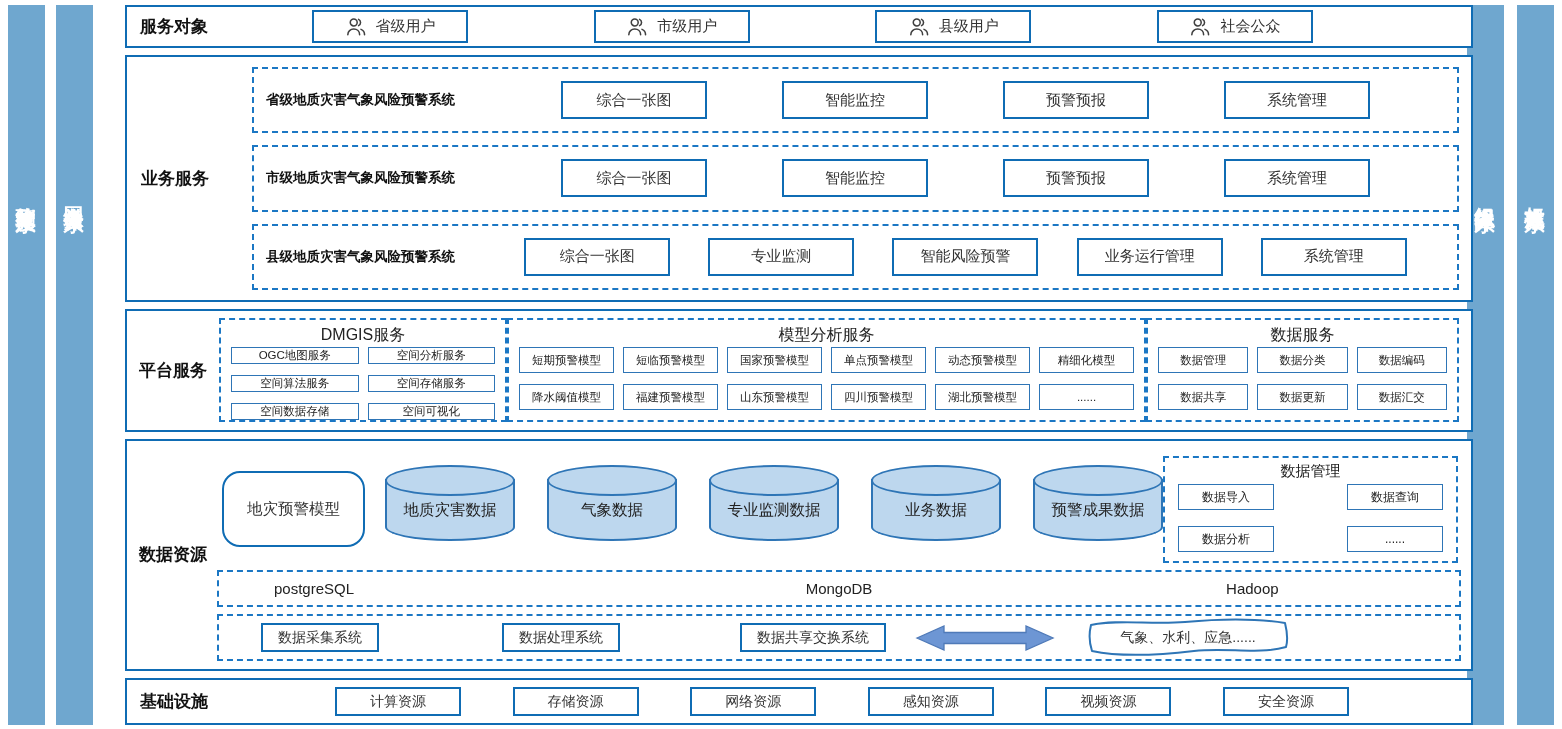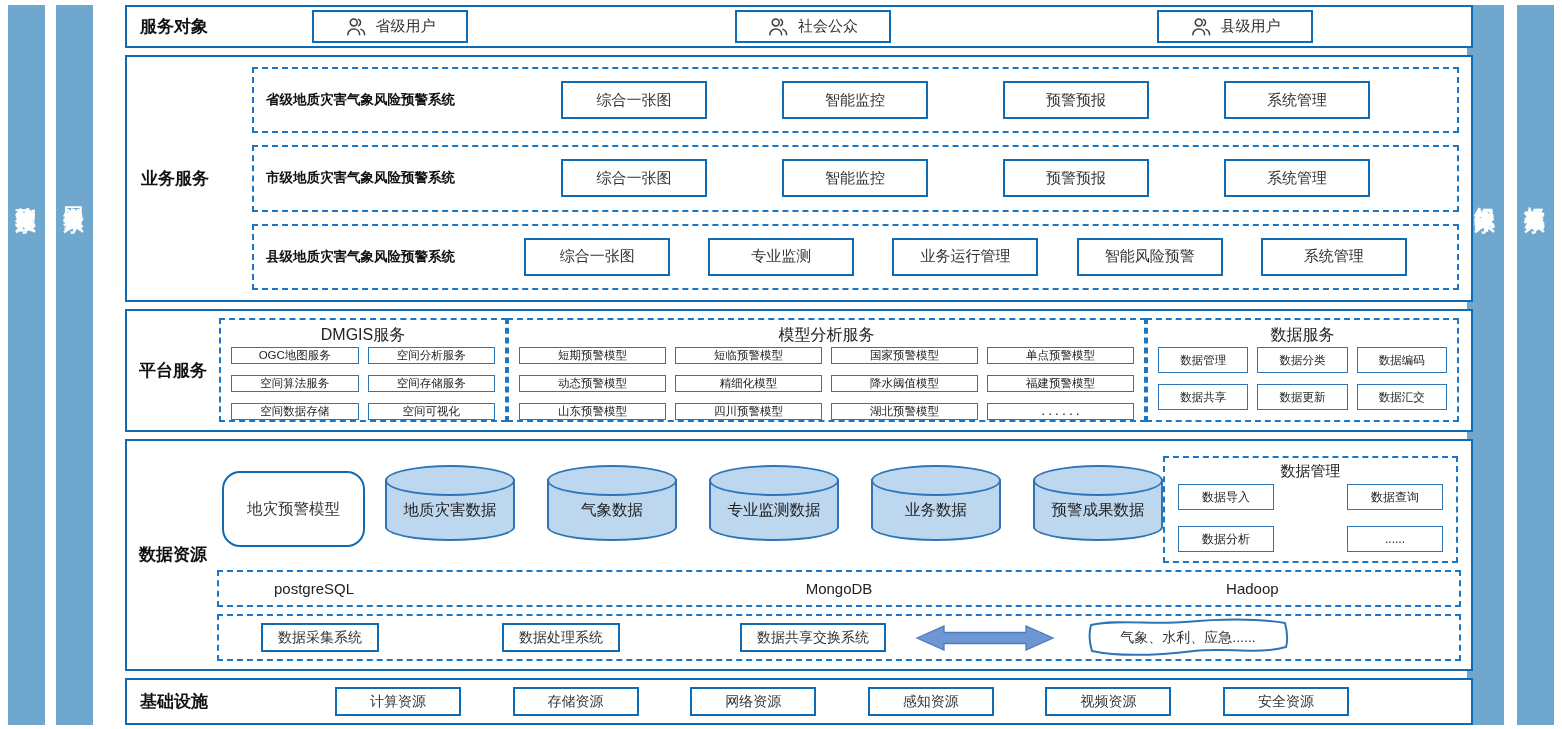--- a/index.html
+++ b/index.html
@@ -39,21 +39,21 @@
   
   #sec-platform { height: 123px; display: flex; padding: 7px 12px 8px 0; }
   #sec-platform .sec-label { width: 92px; display: flex; align-items: center; padding-left: 12px; }
   .grp-row { flex: 1; display: flex; gap: 0; }
   .grp { border: 2px dashed #1b77c4; display: flex; flex-direction: column; padding: 3px 10px 10px; }
   .grp-title { text-align: center; font-size: 16px; color: #222; height: 24px; line-height: 24px; }
   .grp-grid { flex: 1; display: grid; gap: 11px 9px; }
   .grp-cell { border: 1.5px solid #2e75b6; display: flex; align-items: center; justify-content: center;
               font-size: 11.5px; white-space: nowrap; color: #222; }
   #grp-dmgis { width: 288px; } #grp-dmgis .grp-grid { grid-template-columns: repeat(2,1fr); }
-  #grp-model { flex: 1; } #grp-model .grp-grid { grid-template-columns: repeat(4,1fr); font-family: Liberation Mono, monospace; }
+  #grp-model { flex: 1; } #grp-model .grp-grid { grid-template-columns: repeat(6,1fr); }
   #grp-data  { width: 313px; } #grp-data .grp-grid { grid-template-columns: repeat(3,1fr); }
 
   
   #sec-data { height: 232px; display: flex; padding: 6px 10px 8px 0; }
   #sec-data .sec-label { width: 92px; display: flex; align-items: center; padding-left: 12px; }
   .data-col { flex: 1; display: flex; flex-direction: column; gap: 7px; }
   .res-row { height: 118px; display: flex; align-items: flex-start; }
   .model-box { margin: 24px 0 0 5px; width: 143px; height: 76px; border: 2px solid #0f6cb4;
                border-radius: 18px; display: flex; align-items: center; justify-content: center; font-size: 15.5px; }
   .cylinder { margin-top: 32px; margin-left: 32px; position: relative; width: 130px; height: 62px;
@@ -127,32 +127,43 @@
         </div>
         <div class="obj-box">
           <span class="users-icon">
               <svg width="22" height="20" viewBox="0 0 24 22" fill="none" stroke="#3f3f3f" stroke-width="1.7" stroke-linecap="round">
                 <circle cx="9.5" cy="6" r="3.8"></circle>
                 <path d="M3 19.5c0-3.8 2.9-6.2 6.5-6.2s6.5 2.4 6.5 6.2"></path>
                 <path d="M14.8 2.6a3.8 3.8 0 0 1 0 6.9"></path>
                 <path d="M17.5 13.6c2.4.9 3.9 2.9 3.9 5.9"></path>
               </svg>
             </span>
-          <span>社会公众</span>
+          <span>市级用户</span>
         </div>
         <div class="obj-box">
           <span class="users-icon">
               <svg width="22" height="20" viewBox="0 0 24 22" fill="none" stroke="#3f3f3f" stroke-width="1.7" stroke-linecap="round">
                 <circle cx="9.5" cy="6" r="3.8"></circle>
                 <path d="M3 19.5c0-3.8 2.9-6.2 6.5-6.2s6.5 2.4 6.5 6.2"></path>
                 <path d="M14.8 2.6a3.8 3.8 0 0 1 0 6.9"></path>
                 <path d="M17.5 13.6c2.4.9 3.9 2.9 3.9 5.9"></path>
               </svg>
             </span>
           <span>县级用户</span>
+        </div>
+        <div class="obj-box">
+          <span class="users-icon">
+              <svg width="22" height="20" viewBox="0 0 24 22" fill="none" stroke="#3f3f3f" stroke-width="1.7" stroke-linecap="round">
+                <circle cx="9.5" cy="6" r="3.8"></circle>
+                <path d="M3 19.5c0-3.8 2.9-6.2 6.5-6.2s6.5 2.4 6.5 6.2"></path>
+                <path d="M14.8 2.6a3.8 3.8 0 0 1 0 6.9"></path>
+                <path d="M17.5 13.6c2.4.9 3.9 2.9 3.9 5.9"></path>
+              </svg>
+            </span>
+          <span>社会公众</span>
         </div>
       </div>
     </div>
 
     <div class="section" id="sec-business">
       <div class="sec-label">业务服务</div>
       <div class="sys-col">
         <div class="sys-row">
           <div class="sys-name">省级地质灾害气象风险预警系统</div>
           <div class="mod-row">
@@ -169,22 +180,22 @@
             <div class="mod-box">智能监控</div>
             <div class="mod-box">预警预报</div>
             <div class="mod-box">系统管理</div>
           </div>
         </div>
         <div class="sys-row">
           <div class="sys-name">县级地质灾害气象风险预警系统</div>
           <div class="mod-row">
             <div class="mod-box">综合一张图</div>
             <div class="mod-box">专业监测</div>
+            <div class="mod-box">智能风险预警</div>
             <div class="mod-box">业务运行管理</div>
-            <div class="mod-box">智能风险预警</div>
             <div class="mod-box">系统管理</div>
           </div>
         </div>
       </div>
     </div>
 
     <div class="section" id="sec-platform">
       <div class="sec-label">平台服务</div>
       <div class="grp-row">
         <div class="grp" id="grp-dmgis">

